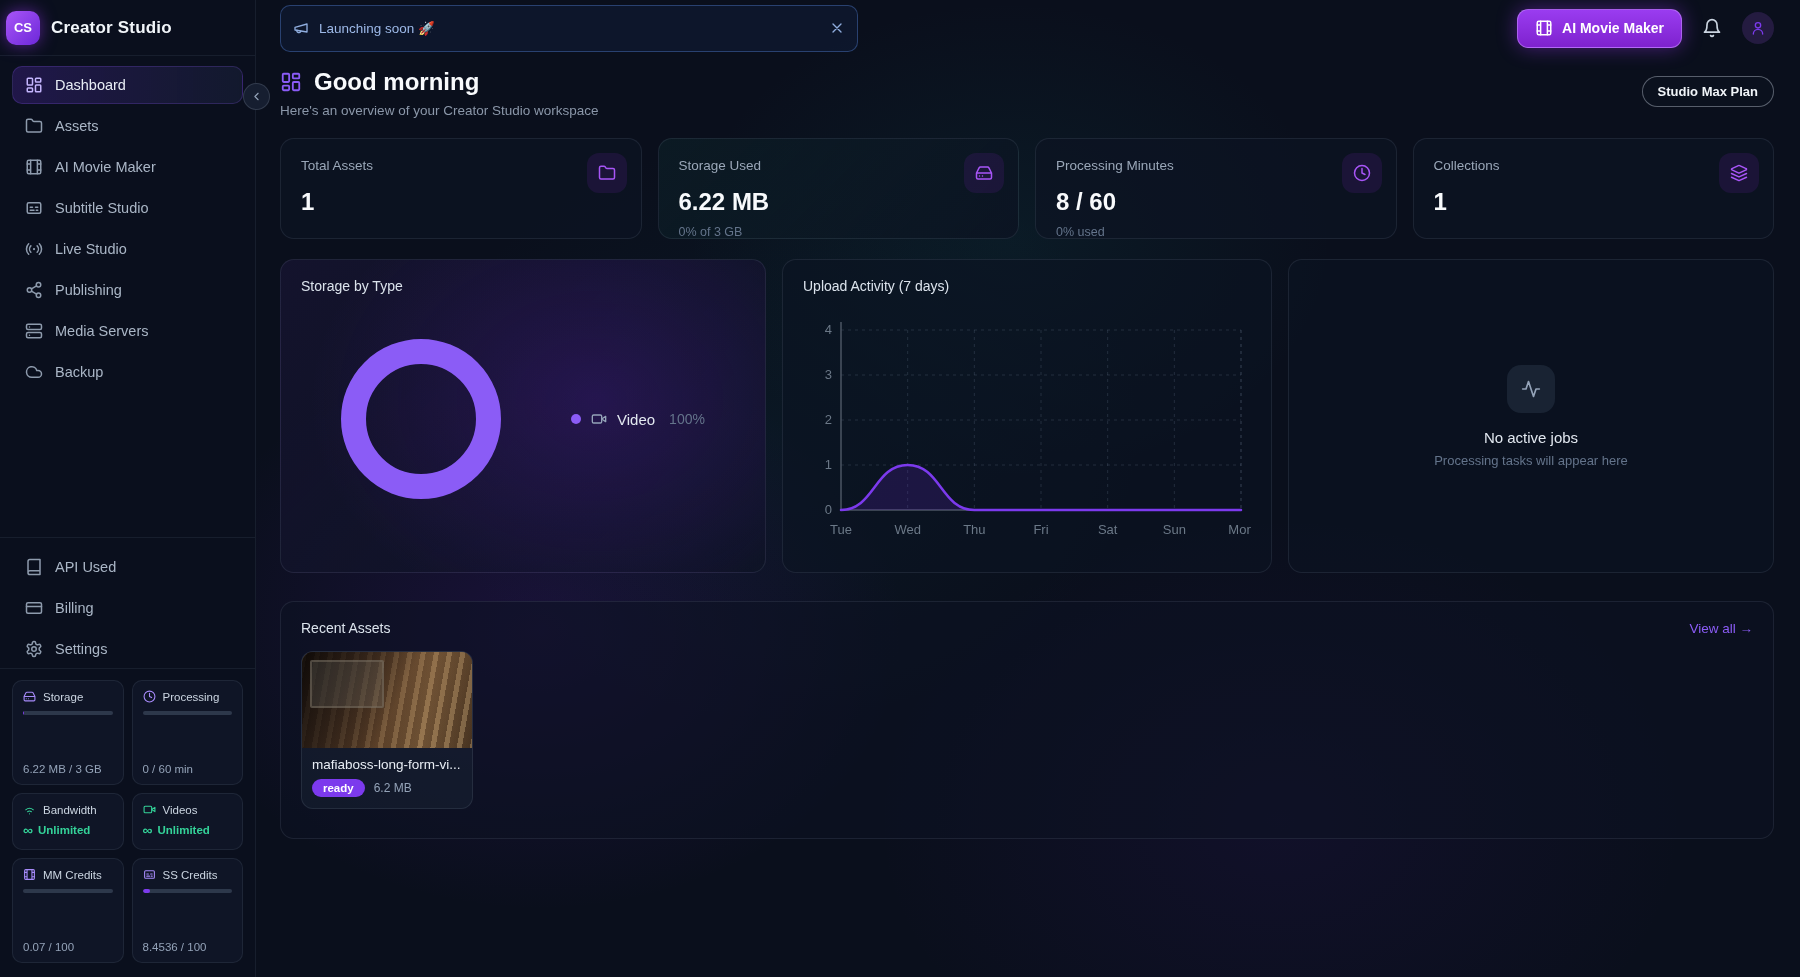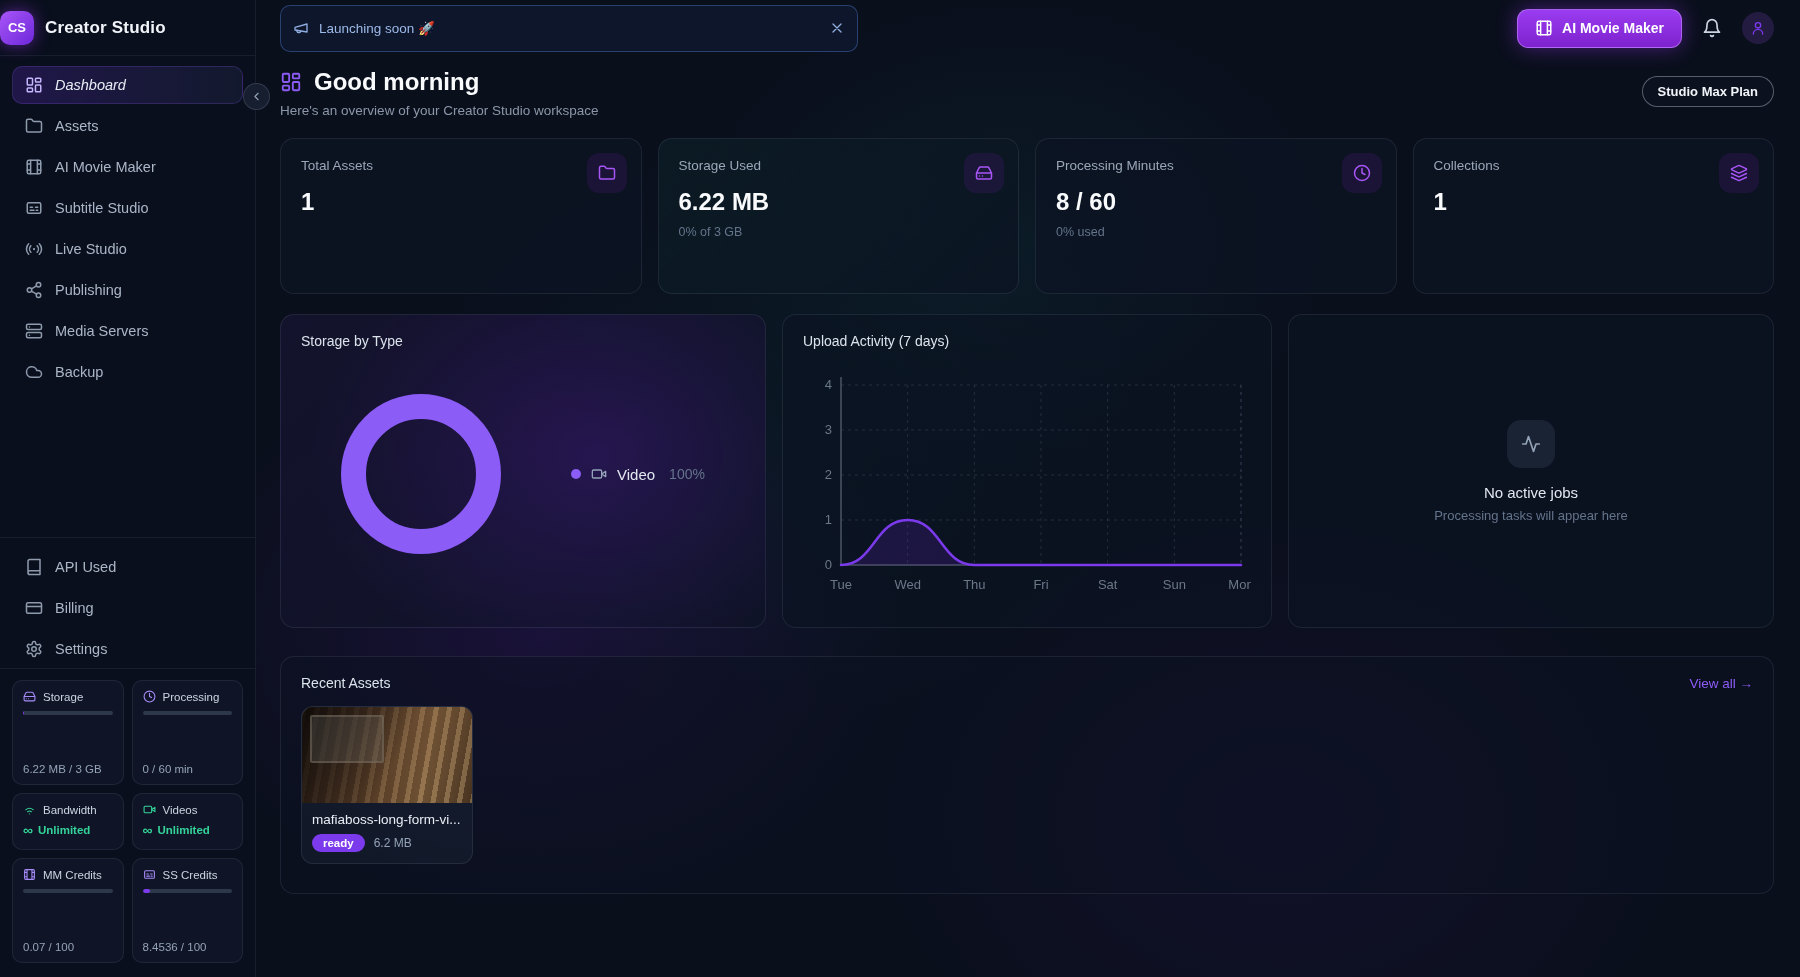--- a/index.html
+++ b/index.html
@@ -6,31 +6,31 @@
   .app{position:relative;width:1800px;height:977px;overflow:hidden;background:#0a0f1c;
        font-family:"Liberation Sans",sans-serif;color:#e2e8f0;}
   .bg-glows{position:absolute;inset:0;pointer-events:none;z-index:0;background:
     radial-gradient(460px 340px at 1010px 240px, rgba(16,110,110,0.12), transparent 70%),
     radial-gradient(520px 420px at 780px 430px, rgba(13,95,100,0.10), transparent 70%),
     radial-gradient(520px 400px at 540px 630px, rgba(88,28,170,0.20), transparent 70%),
     radial-gradient(560px 420px at 1280px 820px, rgba(70,25,140,0.12), transparent 72%);}
   
   .sidebar{position:absolute;left:0;top:0;bottom:0;width:256px;box-sizing:border-box;
     background:#0a0f1d;border-right:1px solid rgba(148,163,184,0.10);display:flex;flex-direction:column;z-index:3;}
-  .side-header{height:55px;flex:0 0 55px;display:flex;align-items:center;gap:11px;padding:0 0;
+  .side-header{height:55px;flex:0 0 55px;display:flex;align-items:center;gap:11px;padding:0 6px;
     border-bottom:1px solid rgba(148,163,184,0.10);cursor:pointer;}
   .logo{width:34px;height:34px;border-radius:10px;display:grid;place-items:center;font-weight:700;font-size:13px;color:#fff;
     background:linear-gradient(135deg,#a855f7,#6d28d9);box-shadow:0 0 16px rgba(147,51,234,.55);}
   .brand{font-size:17px;font-weight:700;color:#f1f5f9;letter-spacing:.2px;}
   .nav{padding:10px 12px 0 12px;display:flex;flex-direction:column;gap:3px;}
   .nav-item{display:flex;align-items:center;gap:12px;padding:9px 12px;border-radius:10px;color:#aab6c6;
     font-size:14.5px;font-weight:500;cursor:pointer;border:1px solid transparent;}
   .nav-item .icon{color:#8e9bad;}
   .nav-item.active{background:linear-gradient(90deg,rgba(91,45,190,0.28),rgba(30,38,66,0.45));
-    border:1px solid rgba(139,92,246,0.22);color:#e8edf5;font-style:italic;}
+    border:1px solid rgba(139,92,246,0.22);color:#e8edf5;}
   .nav-item.active .icon{color:#c4b5fd;}
   .side-spacer{flex:1;}
   .side-divider{height:1px;background:rgba(148,163,184,0.10);margin:8px 0;}
   .usage-grid{display:grid;grid-template-columns:1fr 1fr;gap:8px;padding:11px 12px 14px 12px;
     border-top:1px solid rgba(148,163,184,0.10);}
   .usage-card{background:rgba(26,35,56,0.35);border:1px solid rgba(148,163,184,0.12);border-radius:10px;
     padding:9px 10px;box-sizing:border-box;min-height:57px;}
   .usage-head{display:flex;align-items:center;gap:7px;font-size:11.5px;color:#cbd5e1;}
   .usage-bar{height:4px;border-radius:2px;background:rgba(71,85,105,0.55);margin:8px 0;overflow:hidden;}
   .usage-fill{height:100%;border-radius:2px;background:#7c3aed;}
@@ -60,21 +60,21 @@
   
   .content{padding:12px 26px 0 24px;position:relative;}
   .head-row{display:flex;align-items:flex-start;justify-content:space-between;margin-top:8px;}
   .greet-line{display:flex;align-items:center;gap:12px;}
   .greet-line .icon{color:#8b5cf6;}
   .h1{font-size:24px;font-weight:700;color:#f8fafc;}
   .subtitle{font-size:13.5px;color:#8b97a9;margin-top:7px;}
   .plan-pill{border:1px solid rgba(203,213,225,0.4);border-radius:999px;padding:7px 15px;font-size:13px;
     font-weight:600;color:#f1f5f9;background:rgba(12,18,32,0.6);margin-top:8px;cursor:pointer;}
   .stats-row{display:grid;grid-template-columns:repeat(4,1fr);gap:16px;margin-top:20px;}
-  .stat-card{position:relative;height:156px;box-sizing:border-box;border-radius:14px;padding:19px 20px;
+  .stat-card{position:relative;height:101px;box-sizing:border-box;border-radius:14px;padding:19px 20px;
     border:1px solid rgba(148,163,184,0.13);background:rgba(12,19,34,0.72);}
   .stat-card.tint{background:linear-gradient(135deg,rgba(13,36,42,0.55),rgba(12,19,34,0.8));}
   .stat-label{font-size:13.5px;color:#9aa7b8;}
   .stat-value{font-size:24px;font-weight:700;color:#f8fafc;margin-top:15px;}
   .stat-sub{font-size:12.5px;color:#64748b;margin-top:9px;}
   .stat-icon{position:absolute;top:14px;right:14px;width:40px;height:40px;border-radius:12px;
     background:rgba(88,28,135,0.22);color:#a855f7;display:grid;place-items:center;}
   
   .charts-row{display:grid;grid-template-columns:1fr 1fr 1fr;gap:16px;margin-top:20px;}
   .panel{position:relative;height:314px;box-sizing:border-box;border-radius:14px;padding:18px 20px;

